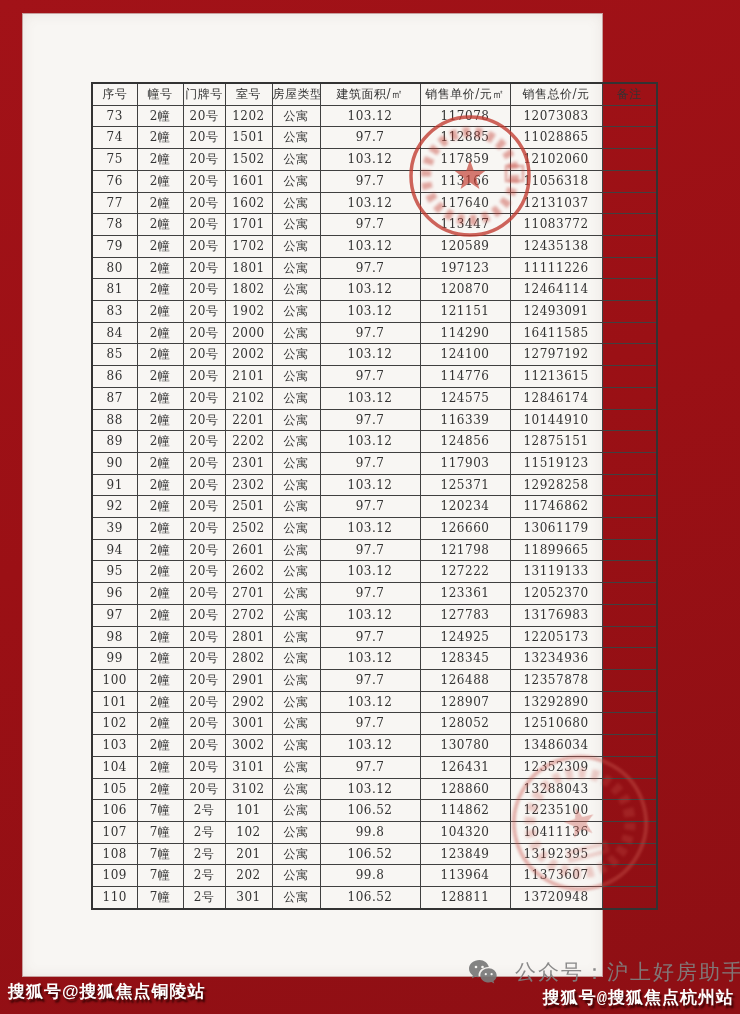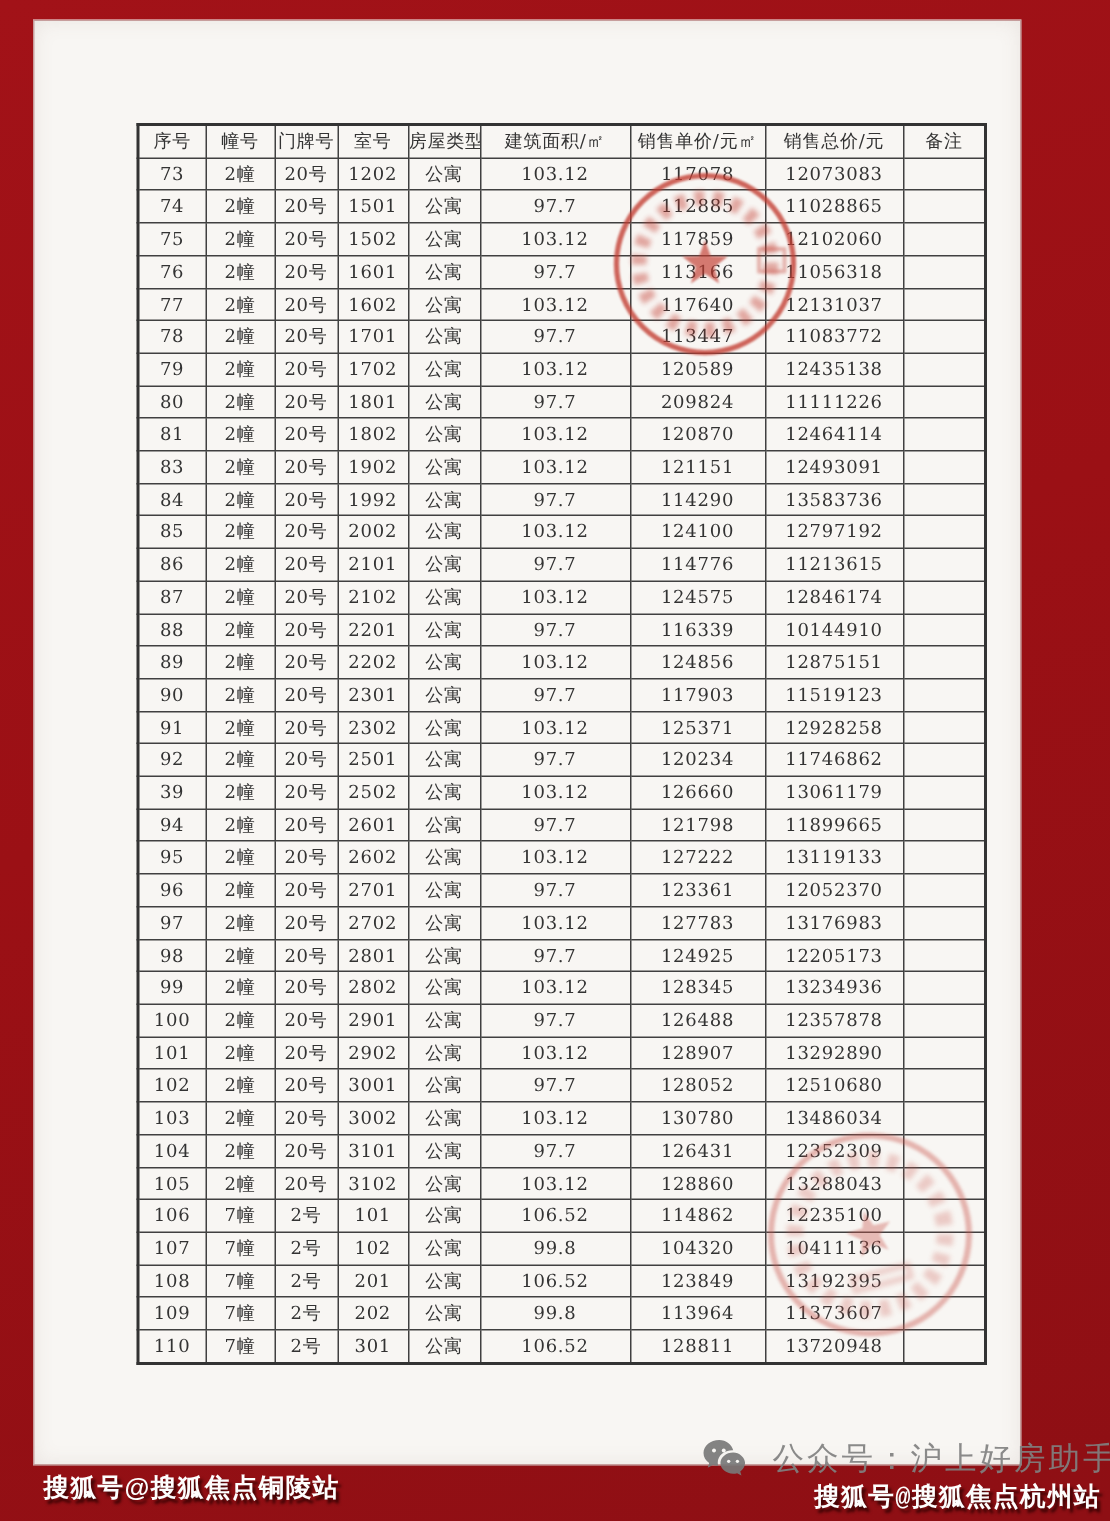--- a/index.html
+++ b/index.html
@@ -6,21 +6,21 @@
   body{
     width:740px;height:1014px;overflow:hidden;position:relative;
     font-family:"Liberation Sans",sans-serif;
     background:#9b1015;
   }
   .frame{
     position:absolute;inset:0;
     background:linear-gradient(160deg,#a21218 0%,#9b1015 45%,#8e0f14 100%);
   }
   .page{
-    position:absolute;left:22px;top:13px;width:659px;height:964px;
+    position:absolute;left:22px;top:13px;width:581px;height:964px;
     background:#f8f6f3;
     box-shadow:inset 0 0 0 1px rgba(122,13,16,.35), inset 0 0 14px rgba(120,90,80,.12);
   }
   table.pricelist{
     position:absolute;left:69px;top:69px;width:565px;
     border-collapse:collapse;table-layout:fixed;
     font-family:"DejaVu Serif","Liberation Serif",serif;
     font-size:12px;color:#333;
   }
   table.pricelist th,table.pricelist td{
@@ -33,21 +33,20 @@
   }
   table.pricelist{border:2px solid #333;}
   .stamp{position:absolute;pointer-events:none;}
   .stamp1{left:384px;top:99px;opacity:.78;}
   .stamp2{left:486px;top:738px;opacity:.42;}
   .wm-sohu{
     position:absolute;color:#fdfdfd;font-weight:bold;font-size:17px;
     letter-spacing:1px;
     text-shadow:2px 3px 2px rgba(45,0,0,.9);
     white-space:nowrap;
-    margin-left:21px;
   }
   .wm-left{left:8px;top:980px;}
   .wm-right{right:6px;top:986px;font-family:Liberation Mono, monospace;}
   .wm-gray{
     position:absolute;left:468px;top:958px;
     display:flex;align-items:center;gap:17px;
     color:rgba(128,128,128,.92);font-size:21px;letter-spacing:2px;
     white-space:nowrap;
   }
   .wm-gray svg{display:block;}
@@ -161,21 +160,21 @@
             <td>12435138</td>
             <td></td>
           </tr>
           <tr>
             <td>80</td>
             <td>2幢</td>
             <td>20号</td>
             <td>1801</td>
             <td>公寓</td>
             <td>97.7</td>
-            <td>209824</td>
+            <td>197123</td>
             <td>11111226</td>
             <td></td>
           </tr>
           <tr>
             <td>81</td>
             <td>2幢</td>
             <td>20号</td>
             <td>1802</td>
             <td>公寓</td>
             <td>103.12</td>
@@ -191,25 +190,25 @@
             <td>公寓</td>
             <td>103.12</td>
             <td>121151</td>
             <td>12493091</td>
             <td></td>
           </tr>
           <tr>
             <td>84</td>
             <td>2幢</td>
             <td>20号</td>
-            <td>1992</td>
+            <td>2000</td>
             <td>公寓</td>
             <td>97.7</td>
             <td>114290</td>
-            <td>13583736</td>
+            <td>16411585</td>
             <td></td>
           </tr>
           <tr>
             <td>85</td>
             <td>2幢</td>
             <td>20号</td>
             <td>2002</td>
             <td>公寓</td>
             <td>103.12</td>
             <td>124100</td>

